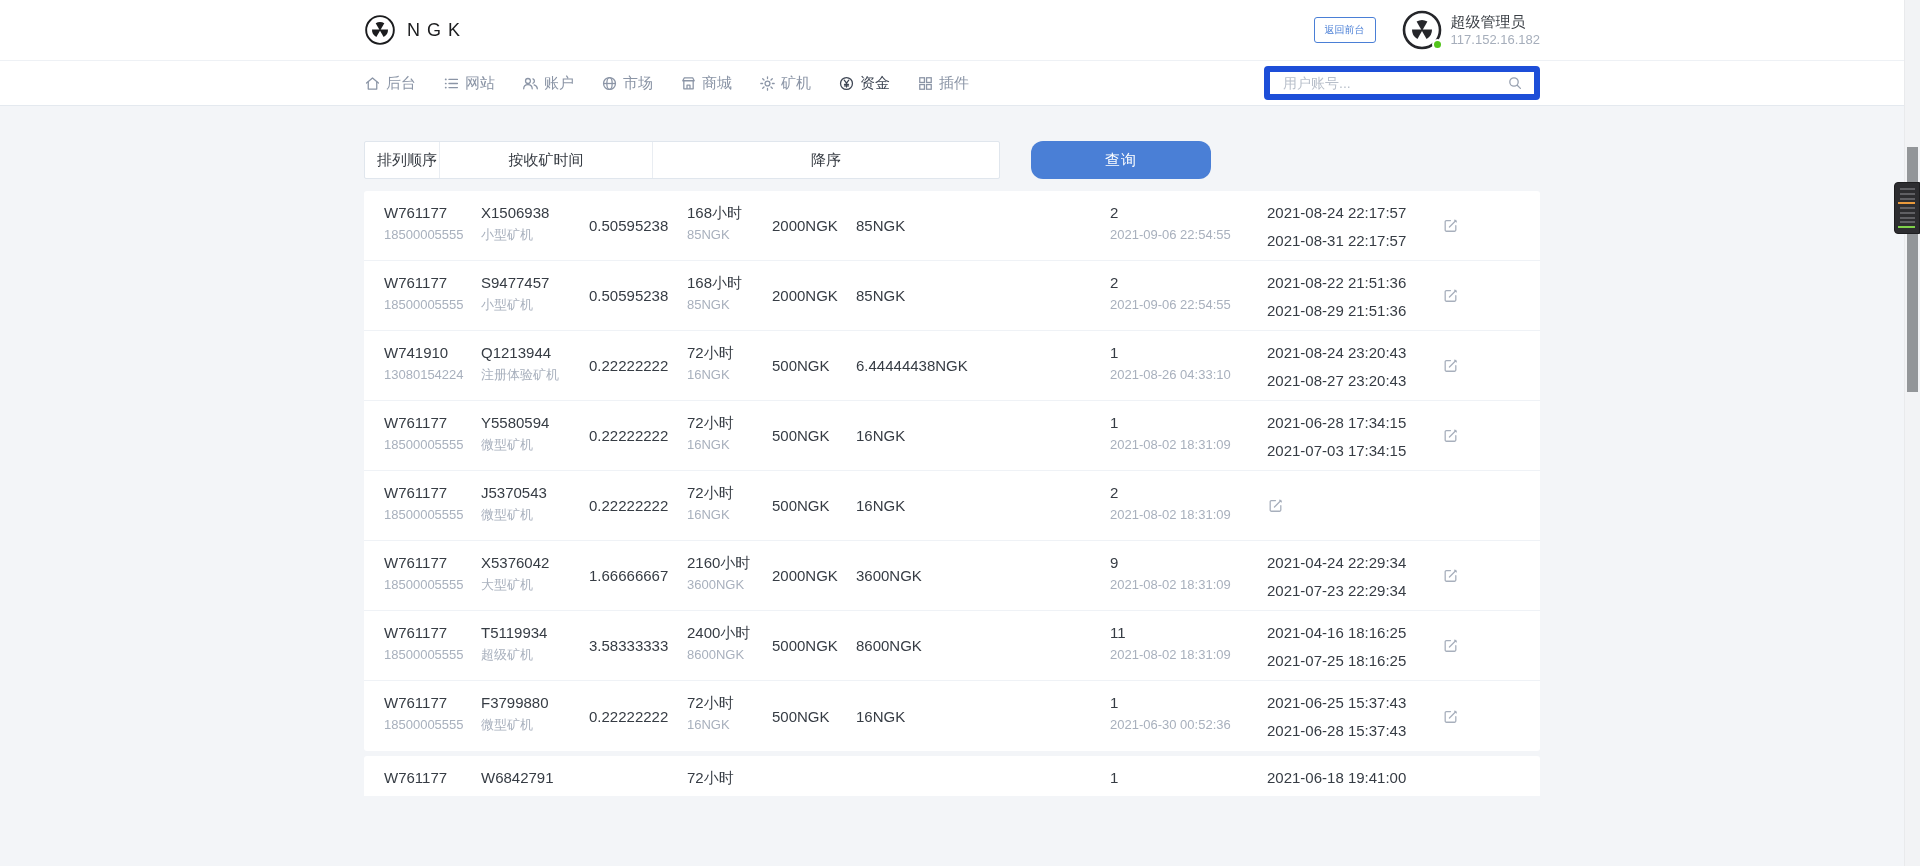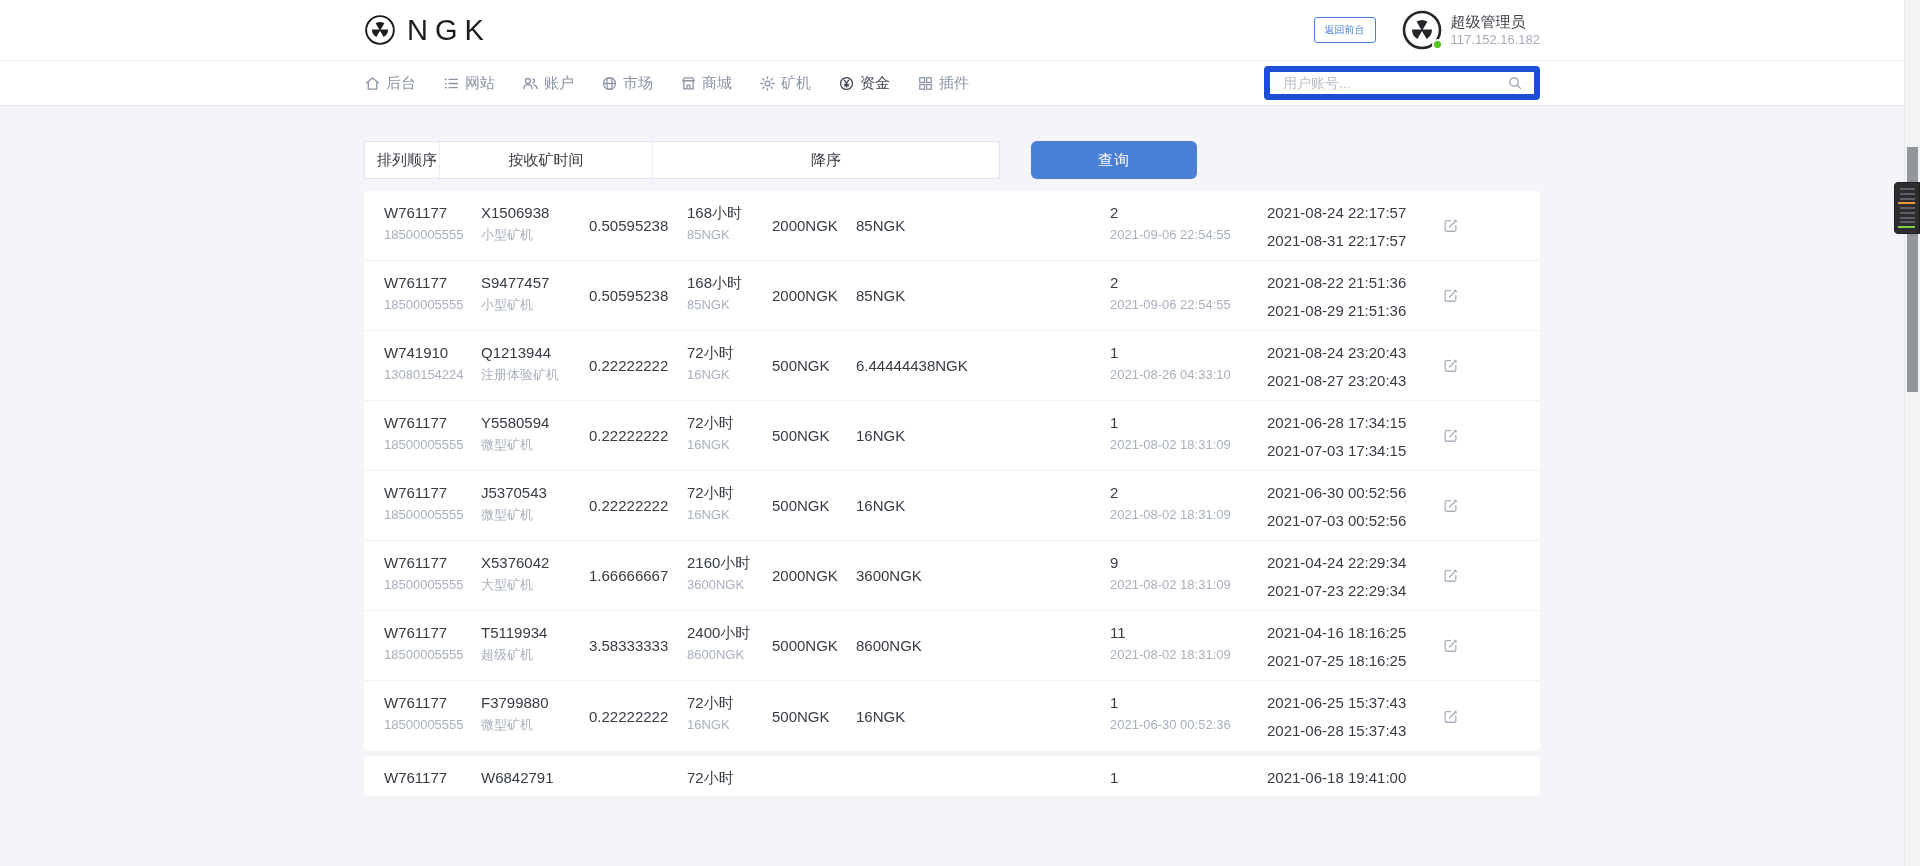--- a/index.html
+++ b/index.html
@@ -6,21 +6,21 @@
   html,body { margin:0; padding:0; }
   body { font-family:"Liberation Sans","DejaVu Sans",sans-serif; }
   .page { position:relative; width:1920px; height:866px; background:#f3f5f8; overflow:hidden; }
   .container { width:1176px; margin-left:364px; }
 
   
   .topbar { height:60px; background:#fff; }
   .topbar-inner { display:flex; align-items:center; height:100%; }
   .brand { display:flex; align-items:center; gap:11px; color:#1b1c1e; }
   .brand-logo svg { width:32px; height:32px; display:block; }
-  .brand-text { font-size:29px; font-weight:500; letter-spacing:7px; color:#1b1c1e; }
+  .brand-text { font-size:18px; font-weight:500; letter-spacing:7px; color:#1b1c1e; }
   .topbar-right { margin-left:auto; display:flex; align-items:center; }
   .back-btn { border:1px solid #4a7fd6; color:#4a7fd6; background:#fff; border-radius:3px;
               padding:5px 10px; font-size:10px; cursor:pointer; margin-right:26px;
               font-family:Liberation Mono, monospace; }
   .avatar { position:relative; width:40px; height:40px; margin-right:9px; color:#1b1c1e; }
   .avatar svg { width:40px; height:40px; display:block; }
   .status-dot { position:absolute; right:-1px; bottom:0; width:11px; height:11px;
                 border-radius:50%; background:#52c41a; border:2px solid #fff; }
   .user-name { font-size:15px; color:#3a3f45; line-height:18px; }
   .user-ip { font-size:13px; color:#a6aebb; line-height:16px; margin-top:1px; }
@@ -53,21 +53,21 @@
   .box-user input, .box-timeval input { flex:1; min-width:0; border:none; outline:none;
             font-size:15px; color:#363b42; padding:0 10px; background:transparent; font-family:inherit; height:100%; }
   .box-time { width:301px; margin-right:3px; }
   .box-time .flabel { width:95px; }
   .box-time .fselect { flex:1; }
   .box-timeval { width:272px; }
   .box-sort { width:636px; margin-right:31px; }
   .box-sort .flabel { width:75px; padding-left:12px; }
   .sort-field { width:212px; }
   .sort-dir { flex:1; }
-  .query-btn { width:166px; height:38px; background:#4a7fd6; color:#fff; border:none; border-radius:6px;
+  .query-btn { width:180px; height:38px; background:#4a7fd6; color:#fff; border:none; border-radius:12px;
                font-size:15px; font-weight:500; letter-spacing:1px; cursor:pointer; font-family:inherit; }
 
   
   .table-card { background:#fff; border-radius:3px; margin-top:12px; }
   .grid { display:grid; grid-template-columns:97px 108px 98px 85px 84px 254px 157px 175px 1fr; padding:0 20px; }
   .thead { height:40px; border-bottom:1px solid #e8ecf1; }
   .hcell { display:flex; align-items:center; font-size:14px; color:#9aa4b2; }
   .trow { height:70px; border-bottom:1px solid #eff2f6; }
   .trow:last-child { border-bottom:none; }
   .cell.two, .cell.twod { padding-top:11px; }
@@ -413,24 +413,20 @@
               <div class="cell one">
                 <span>500NGK</span>
               </div>
               <div class="cell one">
                 <span>16NGK</span>
               </div>
               <div class="cell two">
                 <div class="l1">2</div>
                 <div class="l2">2021-08-02 18:31:09</div>
               </div>
-              <div class="cell twod">
-                <div class="l1">2021-06-30 00:52:56</div>
-                <div class="l1 mt">2021-07-03 00:52:56</div>
-              </div>
               <div class="cell one">
                 <button class="edit-btn">
                   <svg viewBox="0 0 16 16" fill="none" stroke="currentColor" stroke-width="1.2" stroke-linecap="round" stroke-linejoin="round">
                     <path d="M13 8.2 V12.3 a1.1 1.1 0 0 1 -1.1 1.1 H4.1 A1.1 1.1 0 0 1 3 12.3 V4.5 a1.1 1.1 0 0 1 1.1 -1.1 H8"></path>
                     <path d="M7 9.4 L13.1 3.3 M13.6 4.6 L12 3"></path>
                   </svg>
                 </button>
               </div>
             </div>
             <div class="trow grid">

